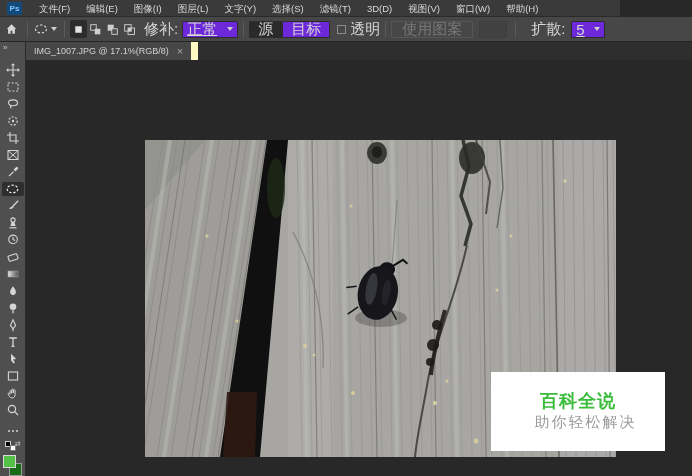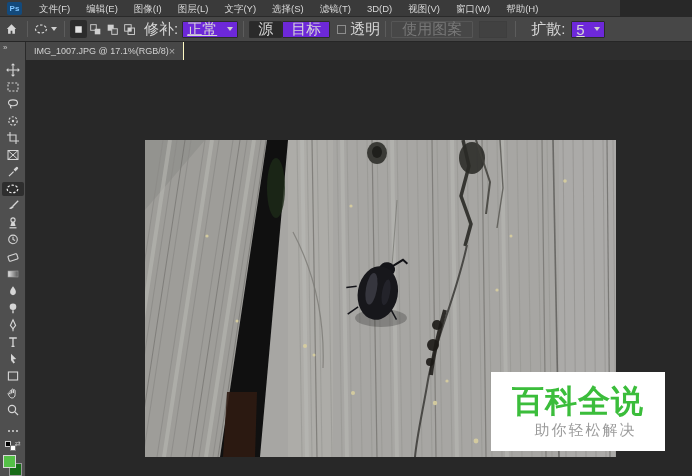--- a/index.html
+++ b/index.html
@@ -40,21 +40,21 @@
                   padding:0 10px; border-radius:1px; flex:none; }
   .well-disabled { width:28px; height:17px; border:1px solid #3e3e3e; background:#414141; margin-left:6px; flex:none; }
   .dd-diff { width:34px; margin-left:2px; }
 
   
   .tabbar { position:absolute; left:0; top:42px; width:692px; height:18px; background:#2e2e2e; display:flex; }
   .tools-header { width:26px; height:18px; background:#4f4f4f; color:#c9c9c9; font-size:8px;
                   display:flex; align-items:flex-start; justify-content:flex-start; padding:1px 0 0 3px;
                   border-right:1px solid #2a2a2a; }
   .doc-tab { background:#474747; color:#d2d2d2; font-size:9px; display:flex; align-items:center;
-             padding:0 8px; border-right:1px solid #fef9c3; }
+             padding:0 8px; gap:8px; border-right:7px solid #fef9c3; }
   .tab-close { color:#a8a8a8; font-size:11px; line-height:1; cursor:default; }
 
   
   .tools { position:absolute; left:0; top:60px; width:26px; height:416px; background:#4f4f4f;
            border-right:1px solid #2a2a2a; display:flex; flex-direction:column; align-items:center; padding-top:3px; }
   .tool { width:22px; height:14px; margin-bottom:3px; display:flex; align-items:center; justify-content:center;
           border-radius:2px; flex:none; }
   .tool.selected { background:#2e2e2e; }
   .tool svg { display:block; }
   .ellipsis { margin:4px 0 3px; }
@@ -65,21 +65,21 @@
   .big-swatch { position:relative; width:20px; height:22px; flex:none; }
   .fg-color { position:absolute; left:0; top:0; width:13px; height:13px; border:1px solid #d9d9d9; z-index:2; }
   .bg-color { position:absolute; left:6px; top:8px; width:13px; height:13px; border:1px solid #9a9a9a; z-index:1; }
 
   
   .canvas { position:absolute; left:26px; top:60px; width:666px; height:416px; background:#282828; }
   .photo { position:absolute; left:119px; top:80px; width:471px; height:317px; z-index:1; }
   .photo svg { width:100%; height:100%; display:block; }
   .watermark { position:absolute; left:465px; top:312px; width:174px; height:79px; background:#ffffff;
                z-index:3; display:flex; flex-direction:column; align-items:center; justify-content:center; }
-  .wm-title { font-size:32px; font-weight:bold; letter-spacing:1px; line-height:1.15; }
+  .wm-title { font-size:18px; font-weight:bold; letter-spacing:1px; line-height:1.15; }
   .wm-sub { font-size:15px; letter-spacing:2px; margin-top:2px;margin-left:15px; }
 </style>
 </head>
 <body>
 
 <div class="app">
 
   <header class="menubar">
     <div class="ps-logo">Ps</div>
     <div class="menu-item">文件(F)</div>

